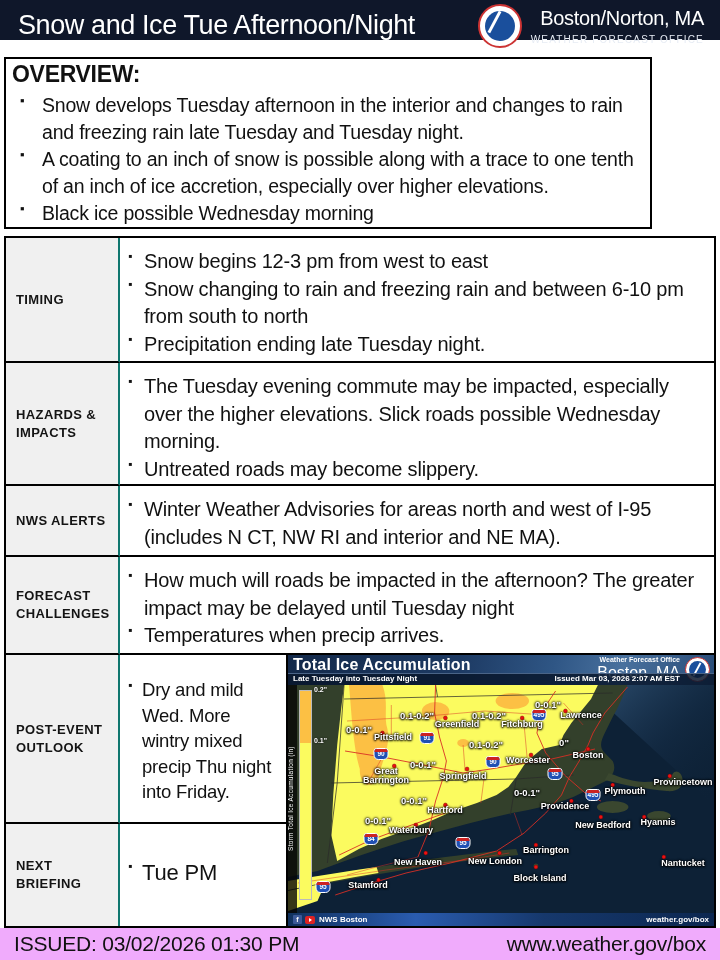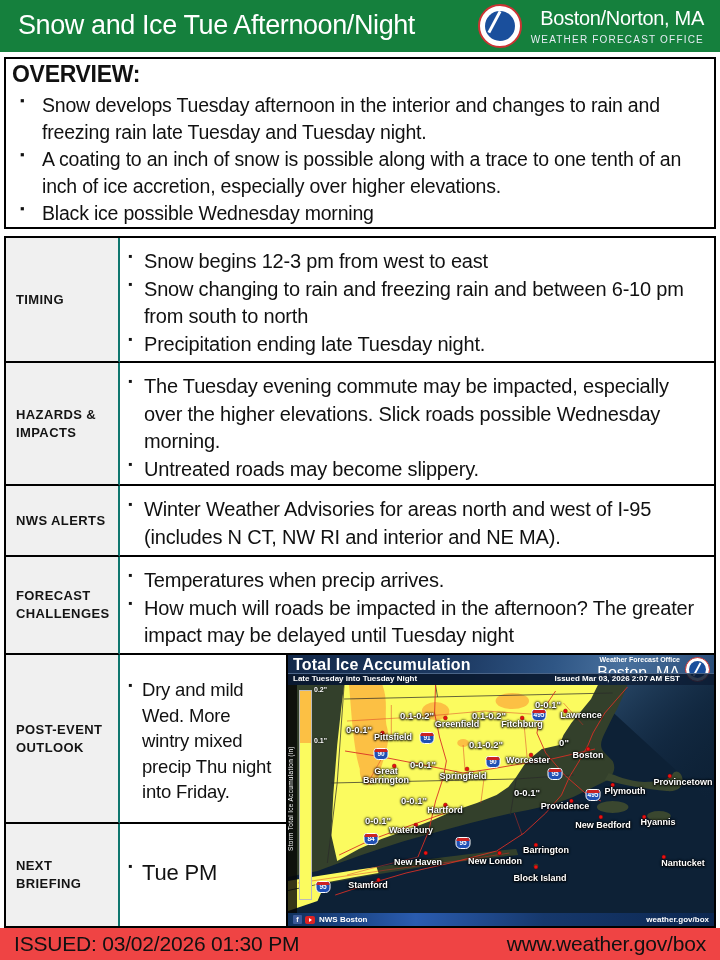--- a/index.html
+++ b/index.html
@@ -1,29 +1,29 @@
 <!DOCTYPE html>
 <html><head>
 <meta charset="utf-8">
 <style>
   html,body{margin:0;padding:0;background:#777;}
   .slide{position:relative;width:720px;height:960px;background:#fff;overflow:hidden;
          font-family:"Liberation Sans",sans-serif;color:#111;}
   
-  .topbar{position:absolute;left:0;top:0;width:720px;height:52px;background:#15803d;}
+  .topbar{position:absolute;left:0;top:0;width:720px;height:40px;background:#0f172a;}
   .topbar .title{position:absolute;left:18px;top:10px;font-size:27px;font-weight:500;color:#fff;letter-spacing:-0.4px;}
   .nws-logo{position:absolute;left:478px;top:4px;width:44px;height:44px;border-radius:50%;
             background:#fff;border:2px solid #c33;box-sizing:border-box;}
   .nws-logo .inner{position:absolute;left:5px;top:5px;width:30px;height:30px;border-radius:50%;background:#1a4f9c;overflow:hidden;}
   .nws-logo .bolt{position:absolute;left:13px;top:4px;width:3px;height:24px;background:#fff;transform:rotate(28deg);}
   .office{position:absolute;right:16px;top:7px;text-align:right;color:#fff;}
   .office .l1{font-size:20px;letter-spacing:-0.3px;}
   .office .l2{font-size:10px;letter-spacing:1.2px;margin-top:4px;color:#e7ecf4;}
   
-  .overview{position:absolute;left:4px;top:57px;width:712px;height:172px;border:2px solid #000;
+  .overview{position:absolute;left:4px;top:57px;width:648px;height:172px;border:2px solid #000;
             box-sizing:border-box;background:#fff;padding:2px 8px 0 6px;}
   .overview h1{margin:0;font-size:23px;letter-spacing:-0.3px;}
   ul.blist{list-style:none;margin:4px 0 0 0;padding:0;}
   ul.blist li{position:relative;padding-left:30px;font-size:19.5px;line-height:1.38;letter-spacing:-0.2px;}
   ul.blist li::before{content:"▪";position:absolute;left:8px;top:0;font-size:13px;line-height:inherit;}
   
   .tbl{position:absolute;left:4px;top:236px;width:712px;height:692px;border:2px solid #000;box-sizing:border-box;
        display:grid;grid-template-columns:114px 166px 1fr;grid-template-rows:125px 123px 71px 98px 169px auto;}
   .lbl{grid-column:1;background:#f0f0f0;border-right:2px solid #0f766e;border-bottom:2px solid #000;
        font-size:13px;font-weight:bold;letter-spacing:0.4px;color:#141414;
@@ -72,21 +72,21 @@
   .shield::before{content:"";position:absolute;left:0;top:0;width:100%;height:2.5px;background:#c22;border-radius:2px 2px 0 0;}
   .map-foot{position:relative;height:13px;flex:0 0 13px;
             background:linear-gradient(90deg,#10315e,#2a5cb0 30%,#16386c 60%,#0c2750);
             display:flex;align-items:center;padding:0 5px;box-sizing:border-box;}
   .fb{width:9px;height:9px;background:#3b5998;color:#fff;font-size:7px;font-weight:bold;text-align:center;line-height:9px;border-radius:1px;}
   .yt{width:10px;height:8px;background:#d22;border-radius:2px;margin-left:3px;position:relative;}
   .yt::before{content:"";position:absolute;left:3.5px;top:2px;border-left:3px solid #fff;border-top:2px solid transparent;border-bottom:2px solid transparent;}
   .map-social{color:#fff;font-size:8px;font-weight:bold;margin-left:4px;}
   .map-url{color:#fff;font-size:8px;font-weight:bold;margin-left:auto;}
   
-  .footer{position:absolute;left:0;top:928px;width:720px;height:32px;background:#ef4444;
+  .footer{position:absolute;left:0;top:928px;width:720px;height:32px;background:#f0abfc;
           display:flex;align-items:center;justify-content:space-between;padding:0 14px;box-sizing:border-box;}
   .footer .iss{font-size:21px;letter-spacing:-0.2px;}
   .footer .url{font-size:21px;letter-spacing:-0.2px;}
 </style>
 </head>
 <body>
 
 <div class="slide">
 
   <header class="topbar">
@@ -132,22 +132,22 @@
     <div class="lbl" style="grid-row:3">NWS ALERTS</div>
     <div class="cnt wide" style="grid-row:3">
       <ul class="blist">
         <li>Winter Weather Advisories for areas north and west of I-95 (includes N CT, NW RI and interior and NE MA).</li>
       </ul>
     </div>
 
     <div class="lbl" style="grid-row:4">FORECAST CHALLENGES</div>
     <div class="cnt wide" style="grid-row:4">
       <ul class="blist">
+        <li>How much will roads be impacted in the afternoon? The greater impact may be delayed until Tuesday night</li>
         <li>Temperatures when precip arrives.</li>
-        <li>How much will roads be impacted in the afternoon? The greater impact may be delayed until Tuesday night</li>
       </ul>
     </div>
 
     <div class="lbl" style="grid-row:5">POST-EVENT OUTLOOK</div>
     <div class="cnt narrow" style="grid-row:5">
       <ul class="blist" style="margin-top:16px;">
         <li>Dry and mild Wed. More wintry mixed precip Thu night into Friday.</li>
       </ul>
     </div>
 

